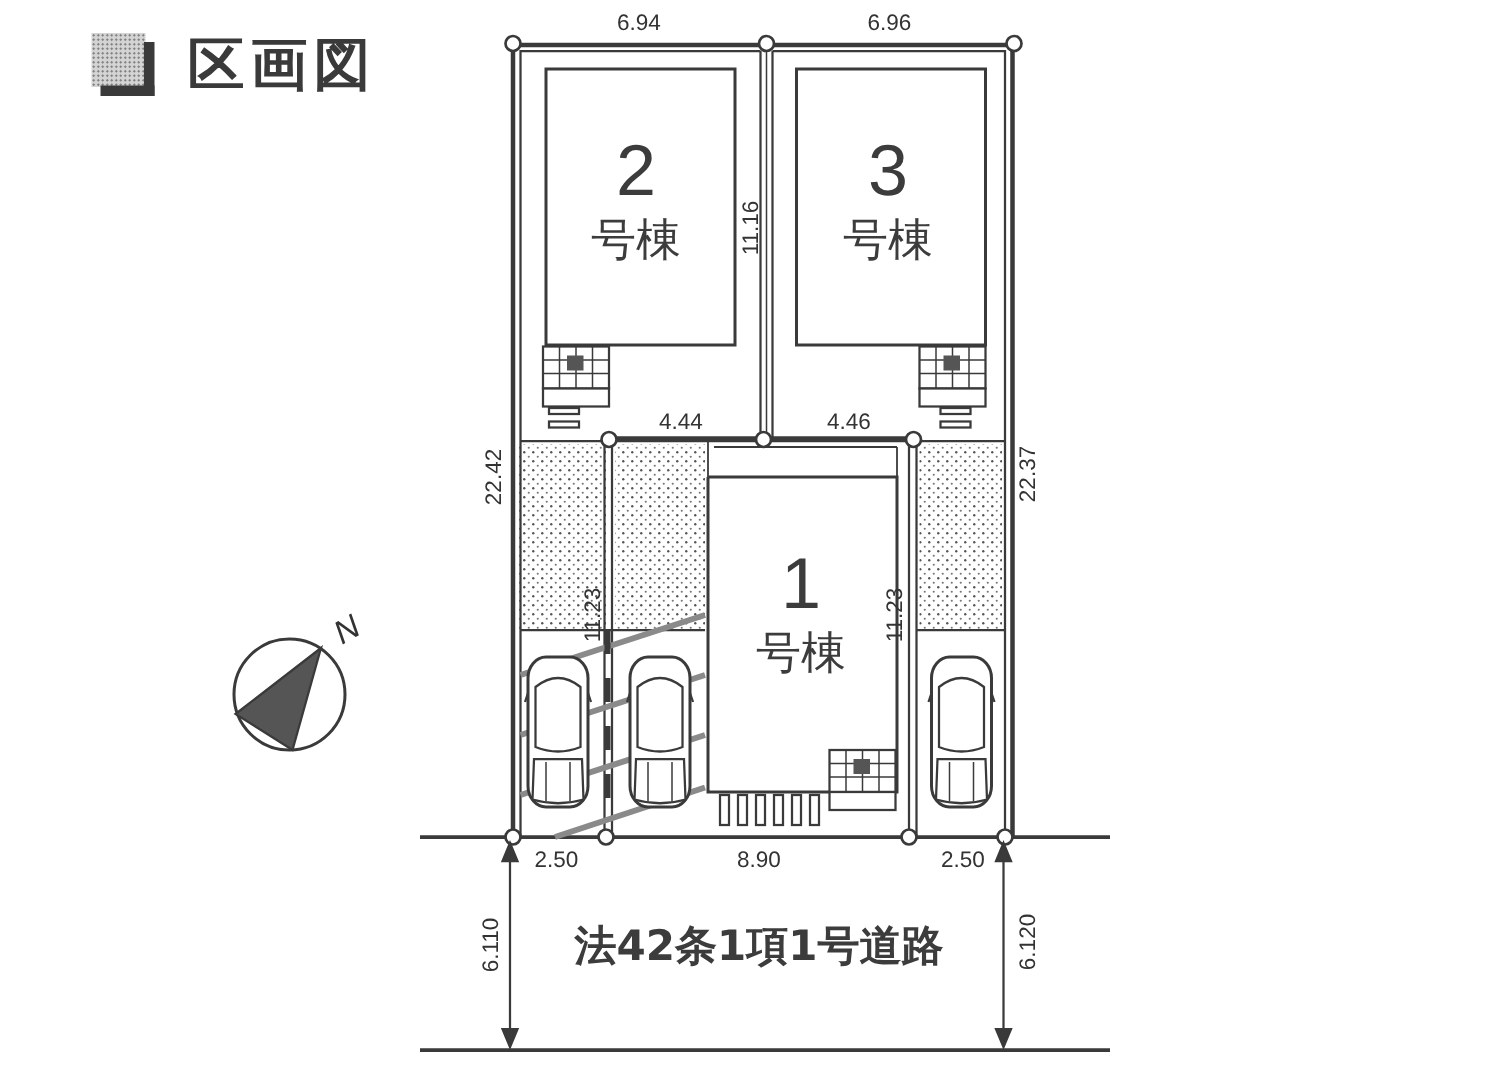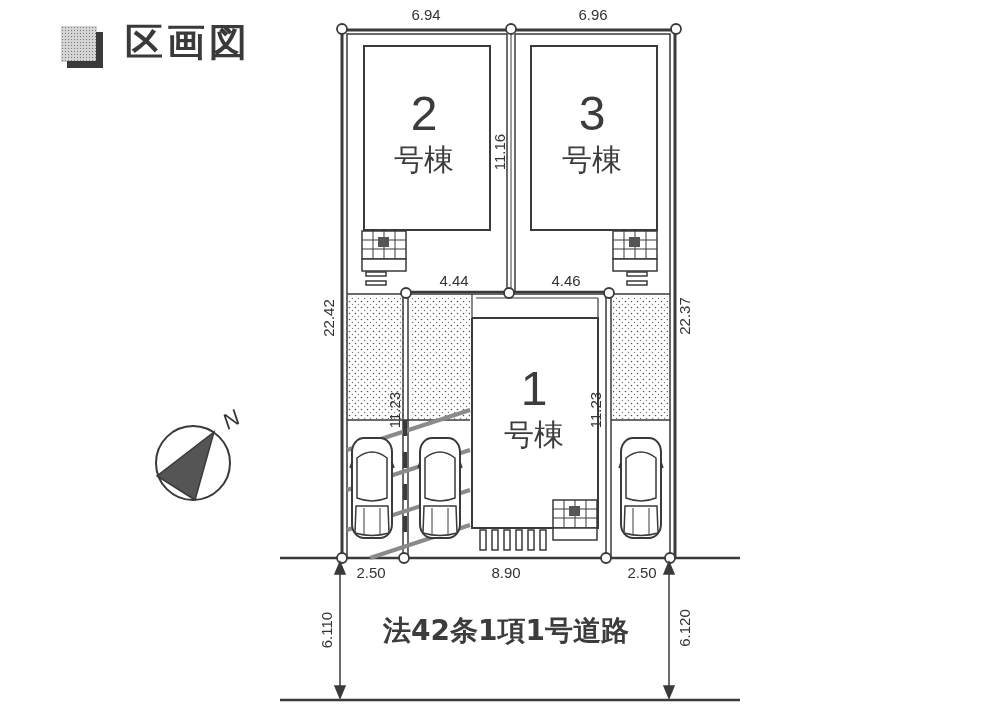--- a/index.html
+++ b/index.html
@@ -1,18 +1,18 @@
 <!DOCTYPE html>
 <html><head>
 <meta charset="utf-8">
 <style>
   html, body { margin: 0; padding: 0; background: #ffffff; }
   body { width: 1000px; height: 717px; position: relative; overflow: hidden; font-family: "Liberation Sans", sans-serif; }
   #plan { position: absolute; left: 0; top: 0; width: 1000px; height: 717px; }
-  .header { position: absolute; left: 20px; top: 18px; height: 50px; display: flex; align-items: flex-end; padding-left: 41px; }
+  .header { position: absolute; left: 20px; top: 18px; height: 50px; display: flex; align-items: center; padding-left: 41px; }
   .header-mark { width: 42px; height: 42px; position: relative; }
   .header-mark .dots { position: absolute; left: 0; top: 0; width: 36px; height: 36px;
     background-image: radial-gradient(#7a7a7a 35%, transparent 40%); background-size: 3px 3px; background-color: #d4d4d4; }
   .header-mark .corner { position: absolute; left: 6px; top: 6px; width: 36px; height: 36px; border-right: 7px solid #3a3a3a; border-bottom: 7px solid #3a3a3a; box-sizing: border-box; }
   .header-title { margin-left: 22px; font-size: 38px; font-weight: bold; color: #3a3a3a; letter-spacing: 4px; font-family: "DejaVu Sans", sans-serif; }
   svg text { font-family: "Liberation Sans", "DejaVu Sans", sans-serif; fill: #333; }
   .dim { font-size: 15px; }
   .bignum { font-size: 48px; fill: #3c3c3c; }
   .bldlabel { font-size: 30px; font-family: "DejaVu Sans", sans-serif; fill: #3c3c3c; }
   .road { font-size: 28px; font-family: "DejaVu Sans", sans-serif; fill: #3c3c3c; font-weight: bold; }

